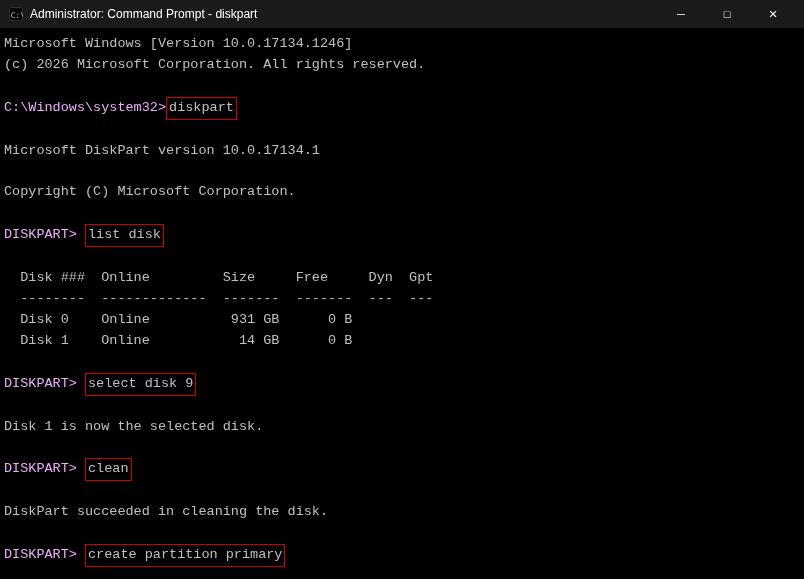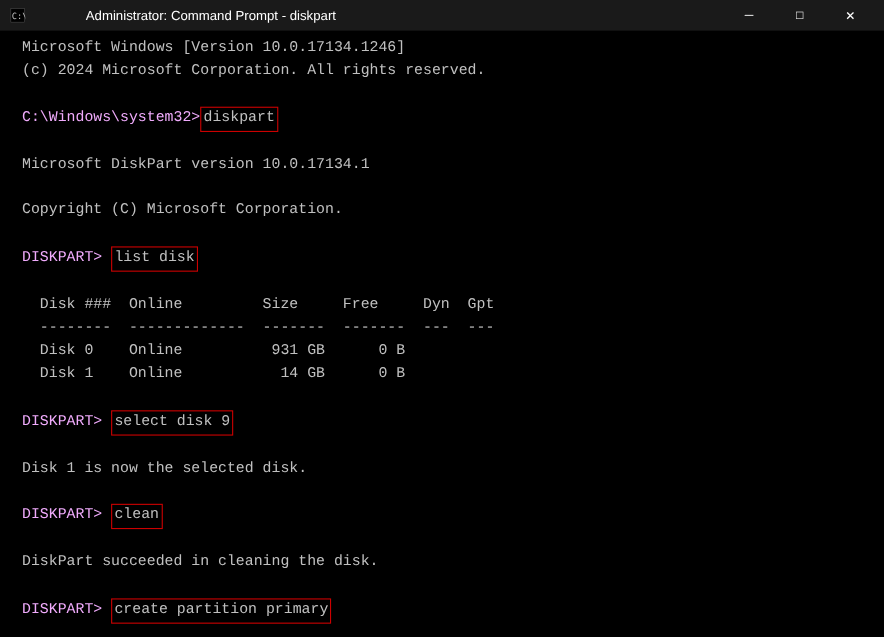--- a/index.html
+++ b/index.html
@@ -43,21 +43,20 @@
     .titlebar-icon svg {
       width: 14px;
       height: 14px;
     }
 
     .titlebar-title {
       flex: 1;
       font-size: 12px;
       color: #fff;
       font-family: 'Segoe UI', sans-serif;
-      margin-left: 48px;
     }
 
     .titlebar-controls {
       display: flex;
       gap: 0;
     }
 
     .titlebar-btn {
       width: 46px;
       height: 28px;
@@ -66,21 +65,21 @@
       justify-content: center;
       cursor: pointer;
       color: #fff;
       font-size: 11px;
       font-family: 'Segoe UI', sans-serif;
     }
 
     .content {
       flex: 1;
       background: #000;
-      padding: 6px 20px;
+      padding: 6px 4px;
       overflow: hidden;
       line-height: 1.55;
     }
 
     .line {
       white-space: pre;
       display: block;
     }
 
     .highlight-box {
@@ -113,21 +112,21 @@
     <span class="titlebar-title">Administrator: Command Prompt - diskpart</span>
     <div class="titlebar-controls">
       <div class="titlebar-btn minimize">─</div>
       <div class="titlebar-btn maximize">□</div>
       <div class="titlebar-btn close">✕</div>
     </div>
   </div>
 
   <div class="content">
     <span class="line">Microsoft Windows [Version 10.0.17134.1246]</span>
-    <span class="line">(c) 2024 Microsoft Corporation. All rights reserved.</span>
+    <span class="line">(c) 2026 Microsoft Corporation. All rights reserved.</span>
     <span class="line">&nbsp;</span>
     <span class="line"><span class="prompt">C:\Windows\system32&gt;</span><span class="highlight-box">diskpart</span></span>
     <span class="line">&nbsp;</span>
     <span class="line">Microsoft DiskPart version 10.0.17134.1</span>
     <span class="line">&nbsp;</span>
     <span class="line">Copyright (C) Microsoft Corporation.</span>
     <span class="line">&nbsp;</span>
     <span class="line"><span class="prompt">DISKPART&gt; </span><span class="highlight-box">list disk</span></span>
     <span class="line">&nbsp;</span>
     <span class="line col-header">  Disk ###  Online         Size     Free     Dyn  Gpt</span>

